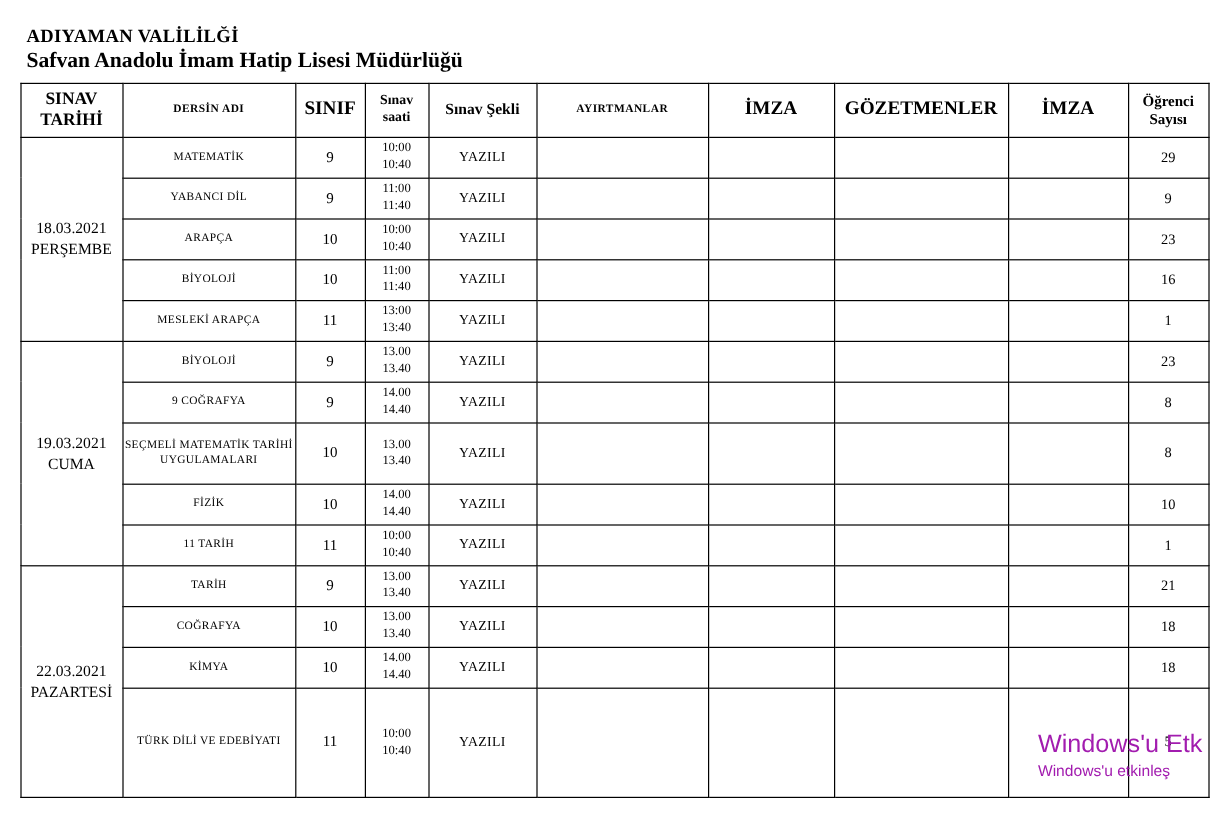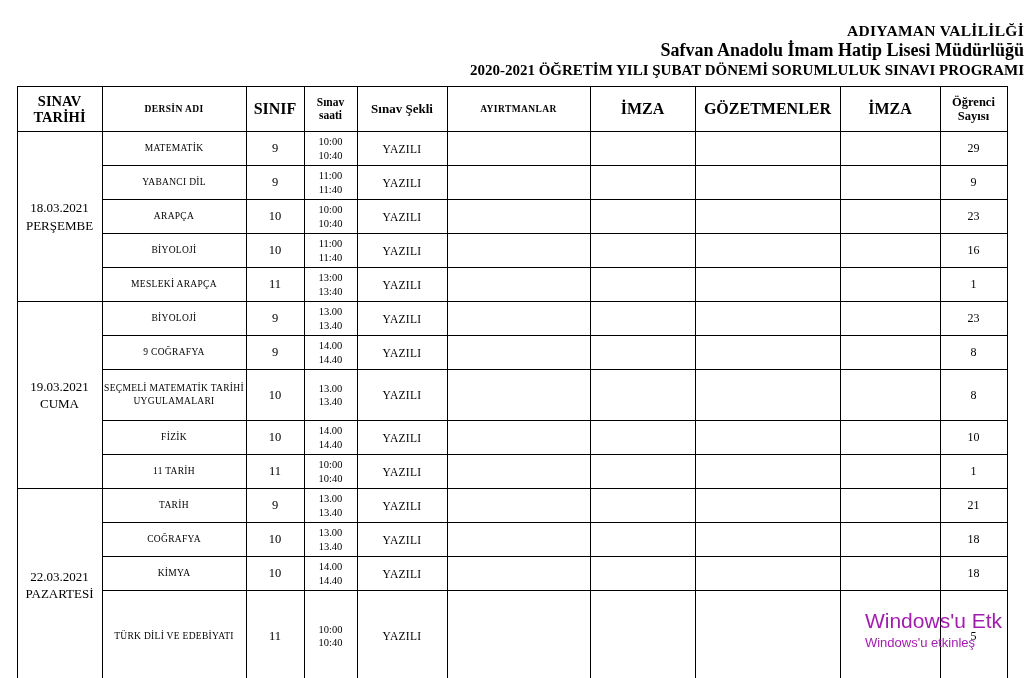--- a/index.html
+++ b/index.html
@@ -15,22 +15,23 @@
     position: relative;
     overflow: hidden;
   }
   .page {
     width: 1024px;
     height: 678px;
     position: relative;
     box-sizing: border-box;
   }
   .heading {
-    text-align: right;
+    text-align: left;
     padding-top: 22px;
+    padding-left: 22px;
   }
   .heading .line {
     font-weight: bold;
     line-height: 1.18;
   }
   .heading .line1 { font-size: 15.5px; letter-spacing: 0.3px; }
   .heading .line2 { font-size: 18px; }
   .heading .line3 { font-size: 15px; }
 
   table.program {
@@ -118,21 +119,20 @@
   }
 </style>
 </head>
 <body>
 
 <div class="page">
 
   <div class="heading">
     <div class="line line1">ADIYAMAN VALİLİLĞİ</div>
     <div class="line line2">Safvan Anadolu İmam Hatip Lisesi Müdürlüğü</div>
-    <div class="line line3">2020-2021 ÖĞRETİM YILI ŞUBAT DÖNEMİ  SORUMLULUK SINAVI PROGRAMI</div>
   </div>
 
   <table class="program">
     <colgroup>
       <col class="c-date">
         <col class="c-lesson">
         <col class="c-class">
         <col class="c-time">
       <col class="c-type">
         <col class="c-ayirt">

